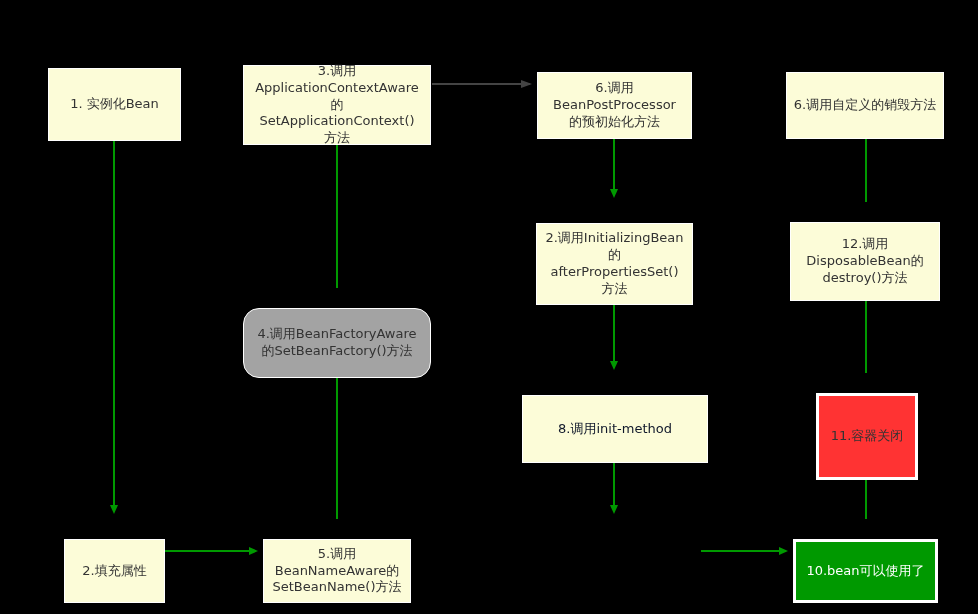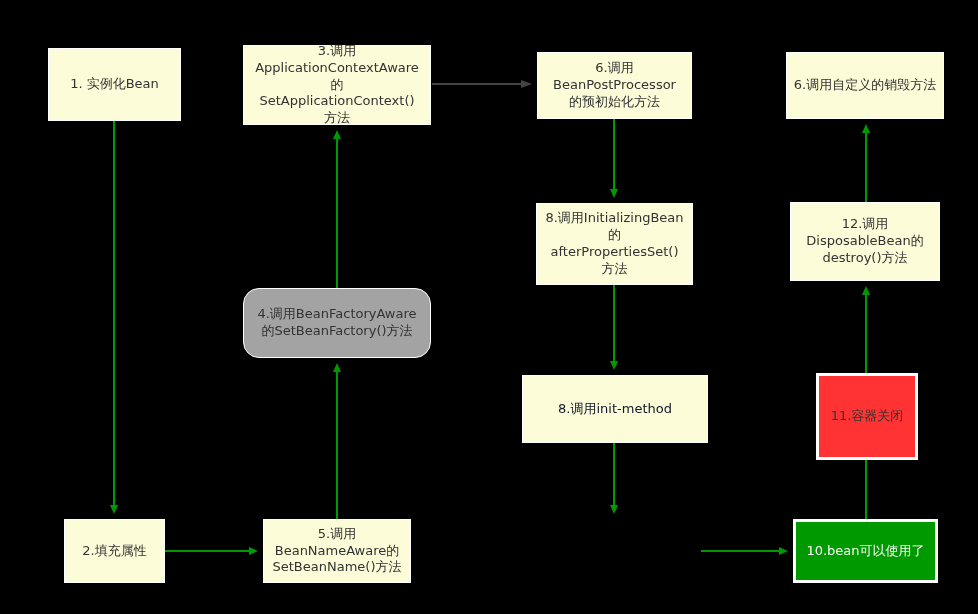--- a/index.html
+++ b/index.html
@@ -34,20 +34,21 @@
     justify-content: center;
     text-align: center;
     font-size: 13px;
     line-height: 1.30;
     letter-spacing: 0px;
     color: #333333;
     background: #FCFCD8;
     border: 1px solid #FFFFFF;
     white-space: pre-line;
     z-index: 2;
+    margin-top: 20px;
   }
   .node.red {
     background: #FF3333;
     border: 3px solid #FFFFFF;
     color: #333333;
   }
   .node.green {
     background: #009900;
     border: 3px solid #FFFFFF;
     color: #FFFFFF;
@@ -114,21 +115,21 @@
     <span class="label">6.调用
 BeanPostProcessor
 的预初始化方法</span>
   </div>
 
   <div class="node" style="left: 786px; top: 52px; width: 158px; height: 67px; background: rgb(252, 252, 216); color: rgb(51, 51, 51);">
     <span class="label">6.调用自定义的销毁方法</span>
   </div>
 
   <div class="node" style="left: 536px; top: 203px; width: 157px; height: 82px; background: rgb(252, 252, 216); color: rgb(51, 51, 51);">
-    <span class="label">8.调用InitializingBean
+    <span class="label">2.调用InitializingBean
 的
 afterPropertiesSet()
 方法</span>
   </div>
 
   <div class="node" style="left: 790px; top: 202px; width: 150px; height: 79px; background: rgb(252, 252, 216); color: rgb(51, 51, 51);">
     <span class="label">12.调用
 DisposableBean的
 destroy()方法</span>
   </div>

